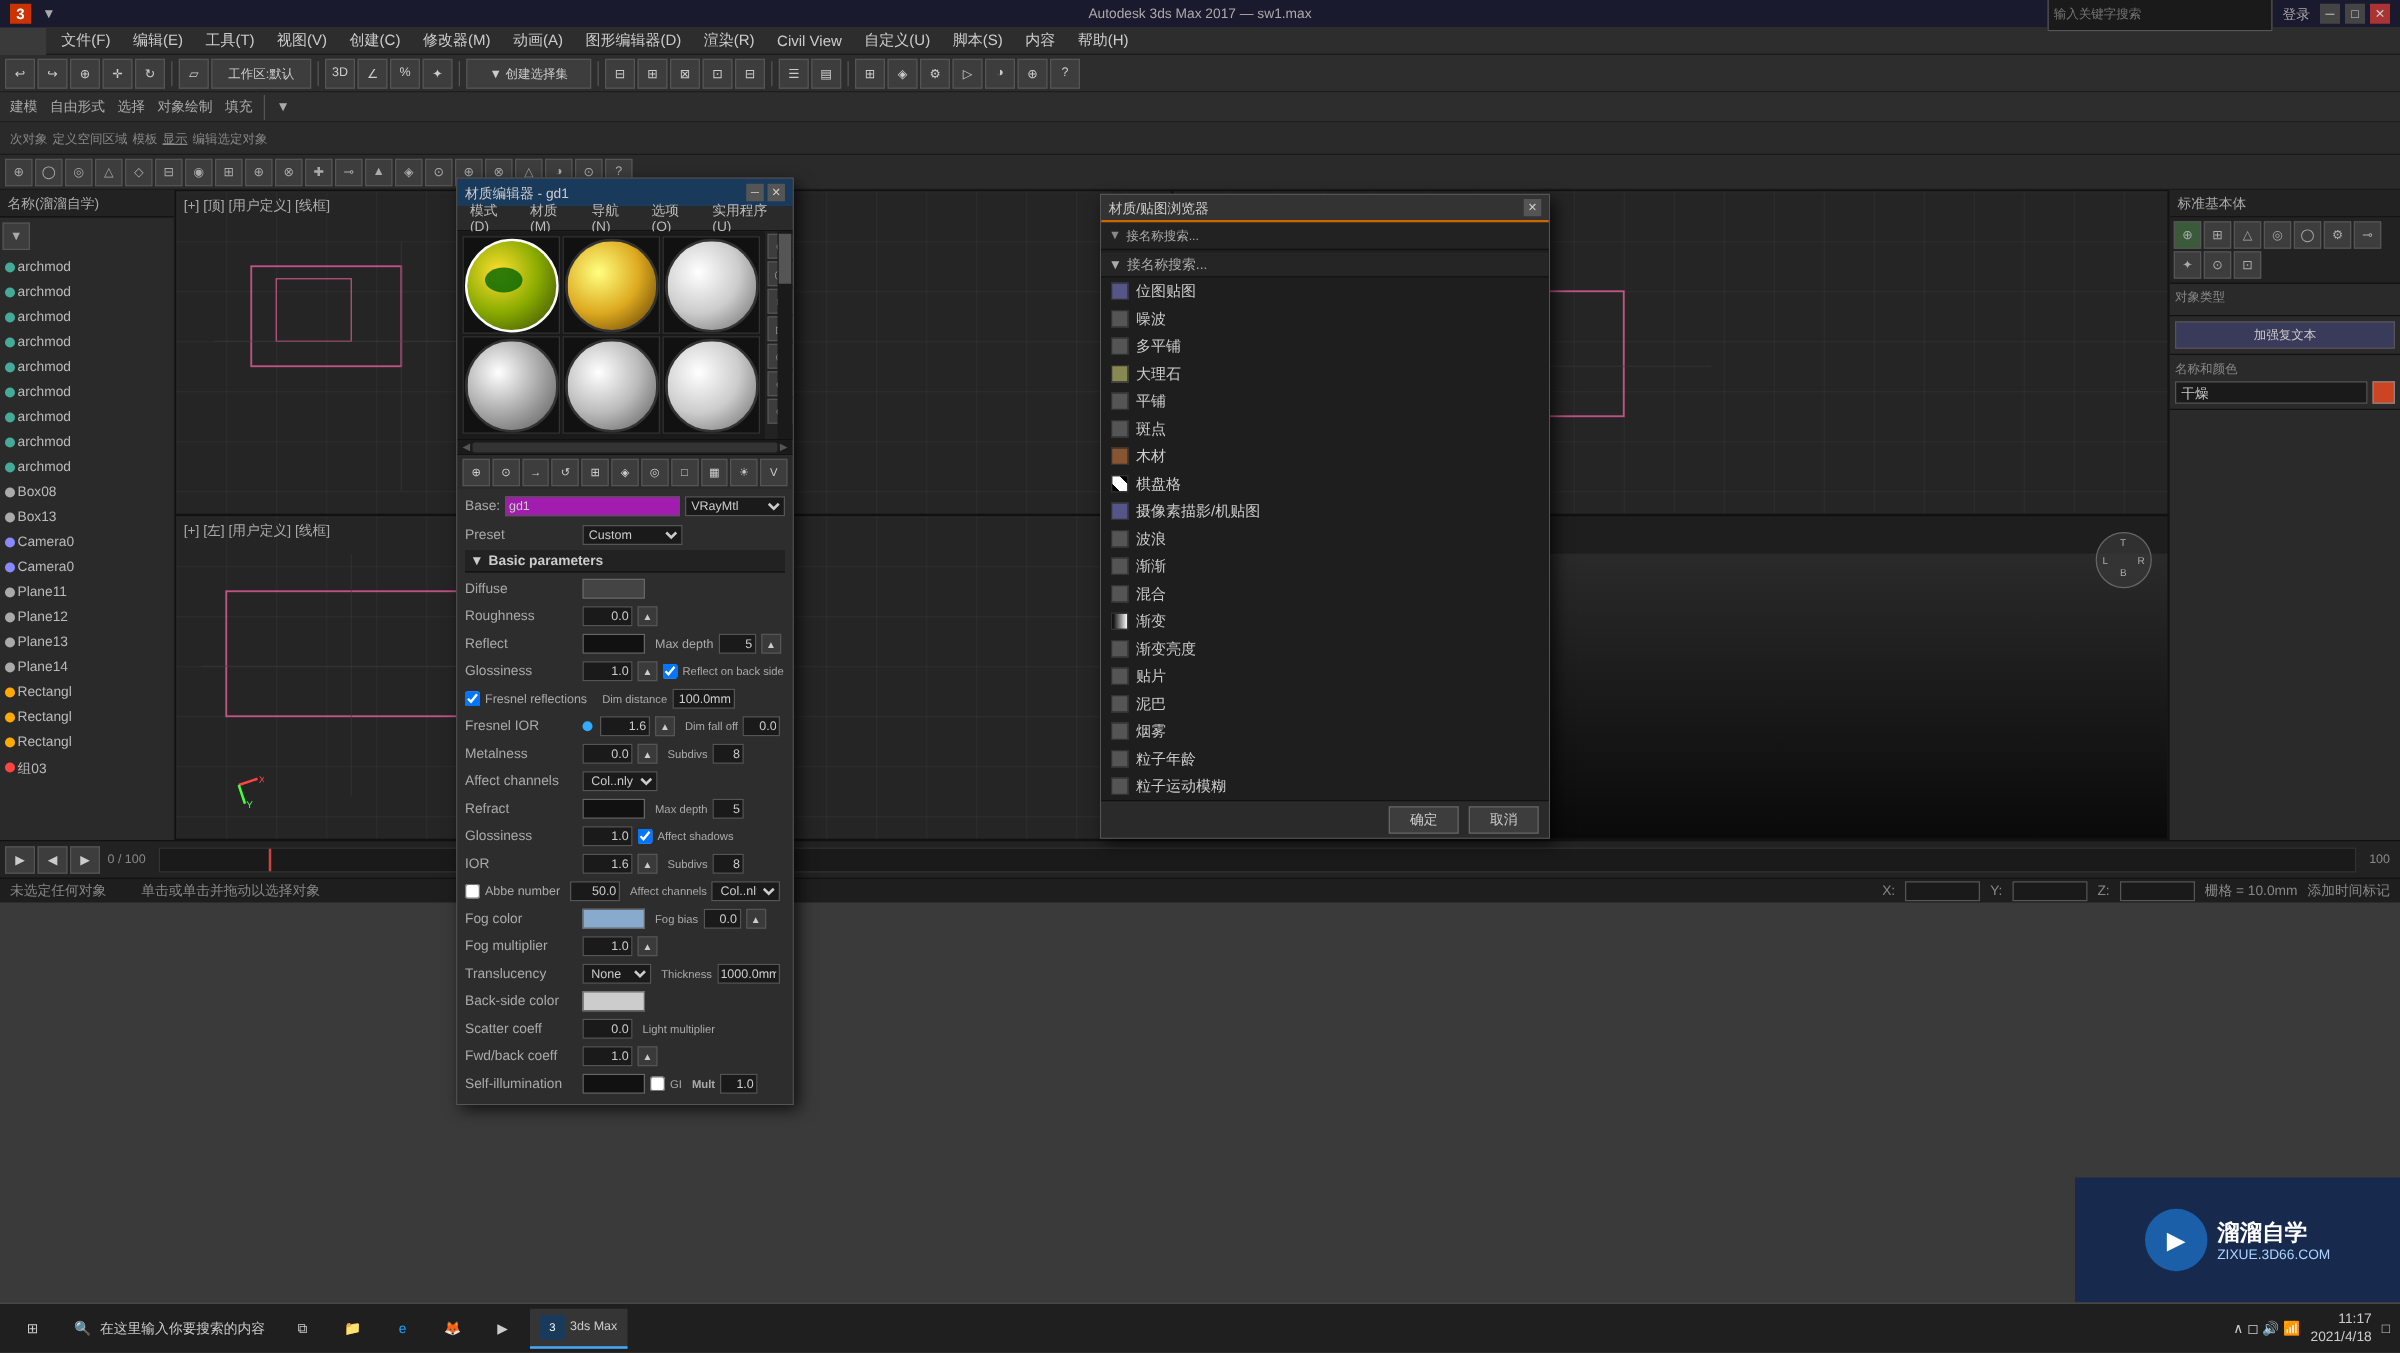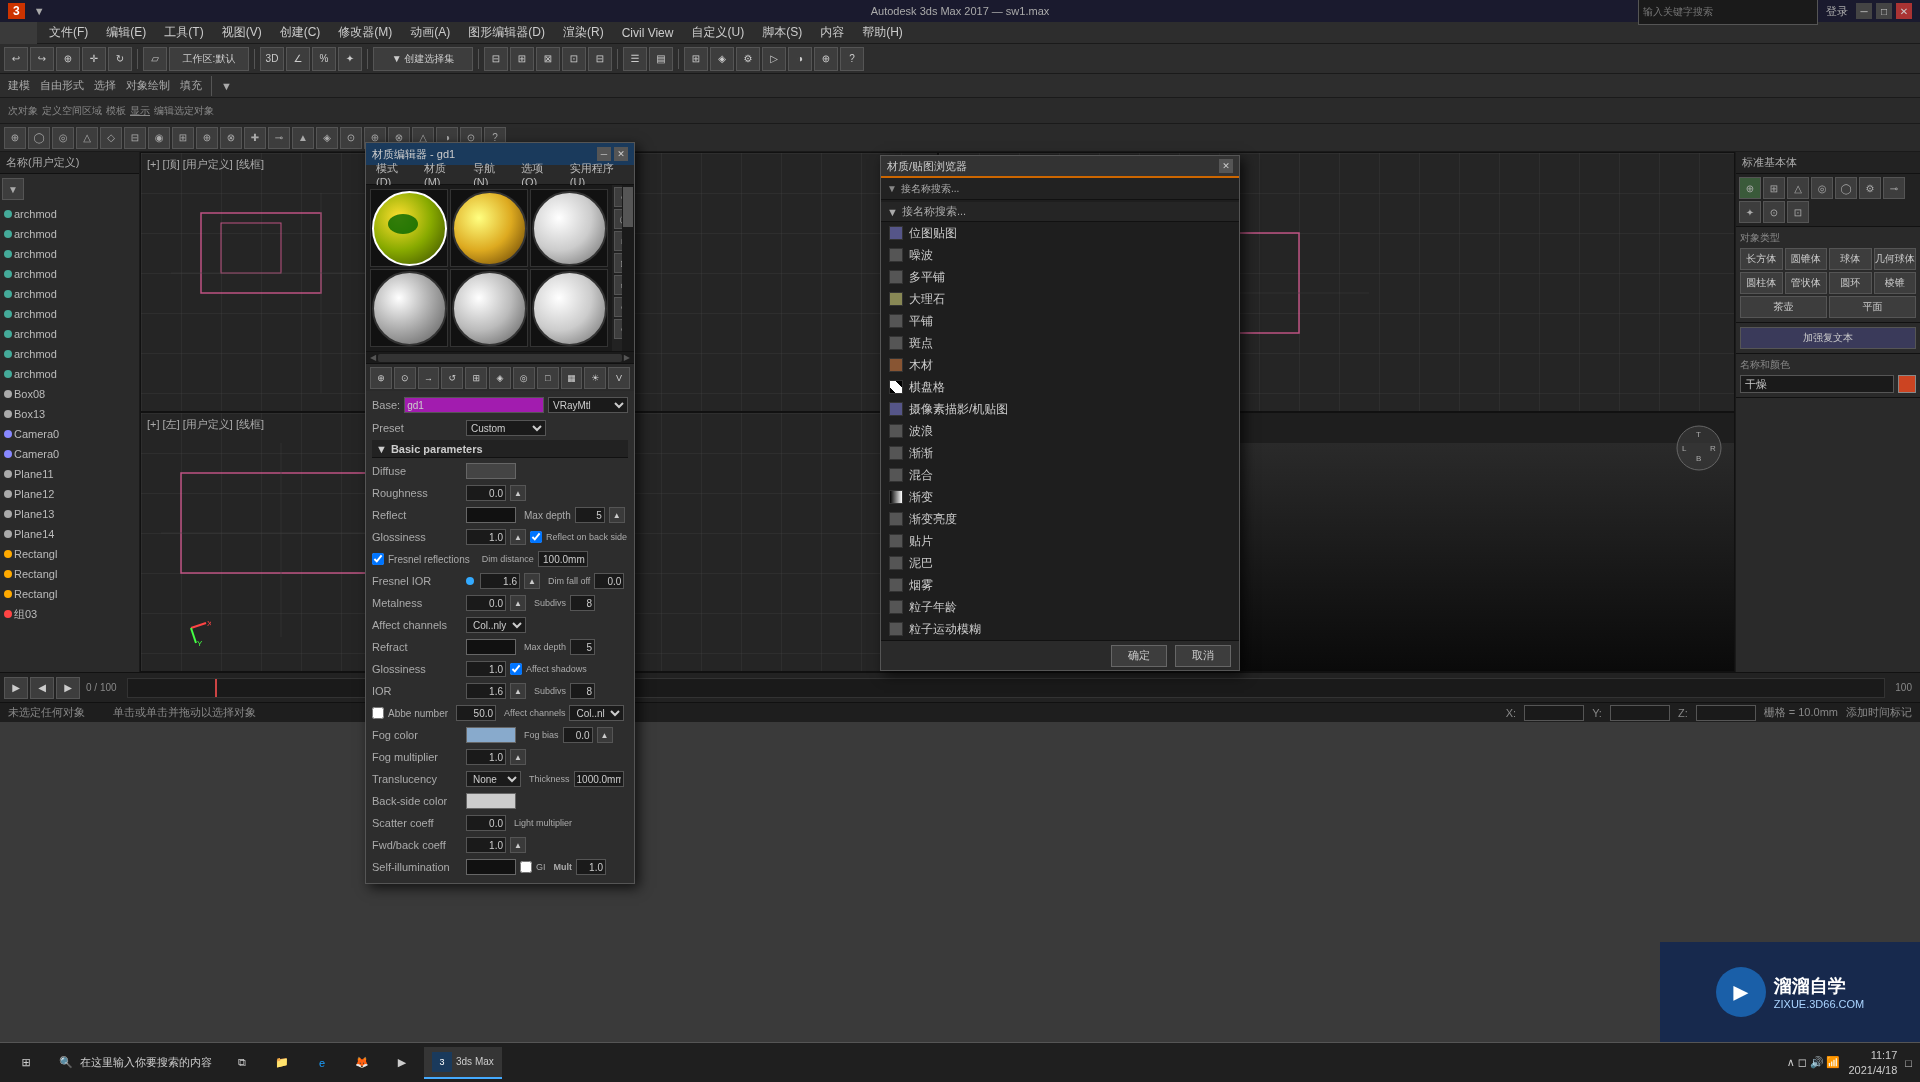--- a/index.html
+++ b/index.html
@@ -790,21 +790,21 @@
     <div class="nav-icon">△</div>
     <div class="nav-icon">◑</div>
     <div class="nav-icon">⊙</div>
     <div class="nav-icon">?</div>
   </div>
 
   <div id="main-area" style="display:flex;height:520px;position:relative;">
 
     <div id="left-panel">
       <div class="panel-header">
-        <span>名称(用户定义)</span>
+        <span>名称(溜溜自学)</span>
       </div>
       <div class="sidebar-icons">
         <div class="sidebar-icon">▼</div>
       </div>
       <div class="scene-list">
         <div class="scene-item">
           <div class="icon-dot"></div>
           <span>archmod</span>
         </div>
         <div class="scene-item">
@@ -973,32 +973,20 @@
         <div class="nav-icon">◎</div>
         <div class="nav-icon">◯</div>
         <div class="nav-icon">⚙</div>
         <div class="nav-icon">⊸</div>
         <div class="nav-icon">✦</div>
         <div class="nav-icon">⊙</div>
         <div class="nav-icon">⊡</div>
       </div>
       <div class="right-section">
         <div class="right-section-title">对象类型</div>
-        <div class="right-btn-row">
-          <div class="right-btn">长方体</div>
-          <div class="right-btn">圆锥体</div>
-          <div class="right-btn">球体</div>
-          <div class="right-btn">几何球体</div>
-          <div class="right-btn">圆柱体</div>
-          <div class="right-btn">管状体</div>
-          <div class="right-btn">圆环</div>
-          <div class="right-btn">棱锥</div>
-          <div class="right-btn">茶壶</div>
-          <div class="right-btn">平面</div>
-        </div>
       </div>
       <div class="right-section">
         <div class="right-btn" style="width:100%;background:#3a3a5a;">加强复文本</div>
       </div>
       <div class="right-section">
         <div class="right-section-title">名称和颜色</div>
         <div style="display:flex;align-items:center;gap:4px;">
           <input style="flex: 1 1 0%; height: 18px; background: rgb(26, 26, 26); border: 1px solid rgb(85, 85, 85); color: rgb(204, 204, 204); font-size: 11px; padding: 0px 4px;" value="干燥">
           <div style="width:18px;height:18px;background:#cc4422;border:1px solid #888;cursor:pointer;"></div>
         </div>

